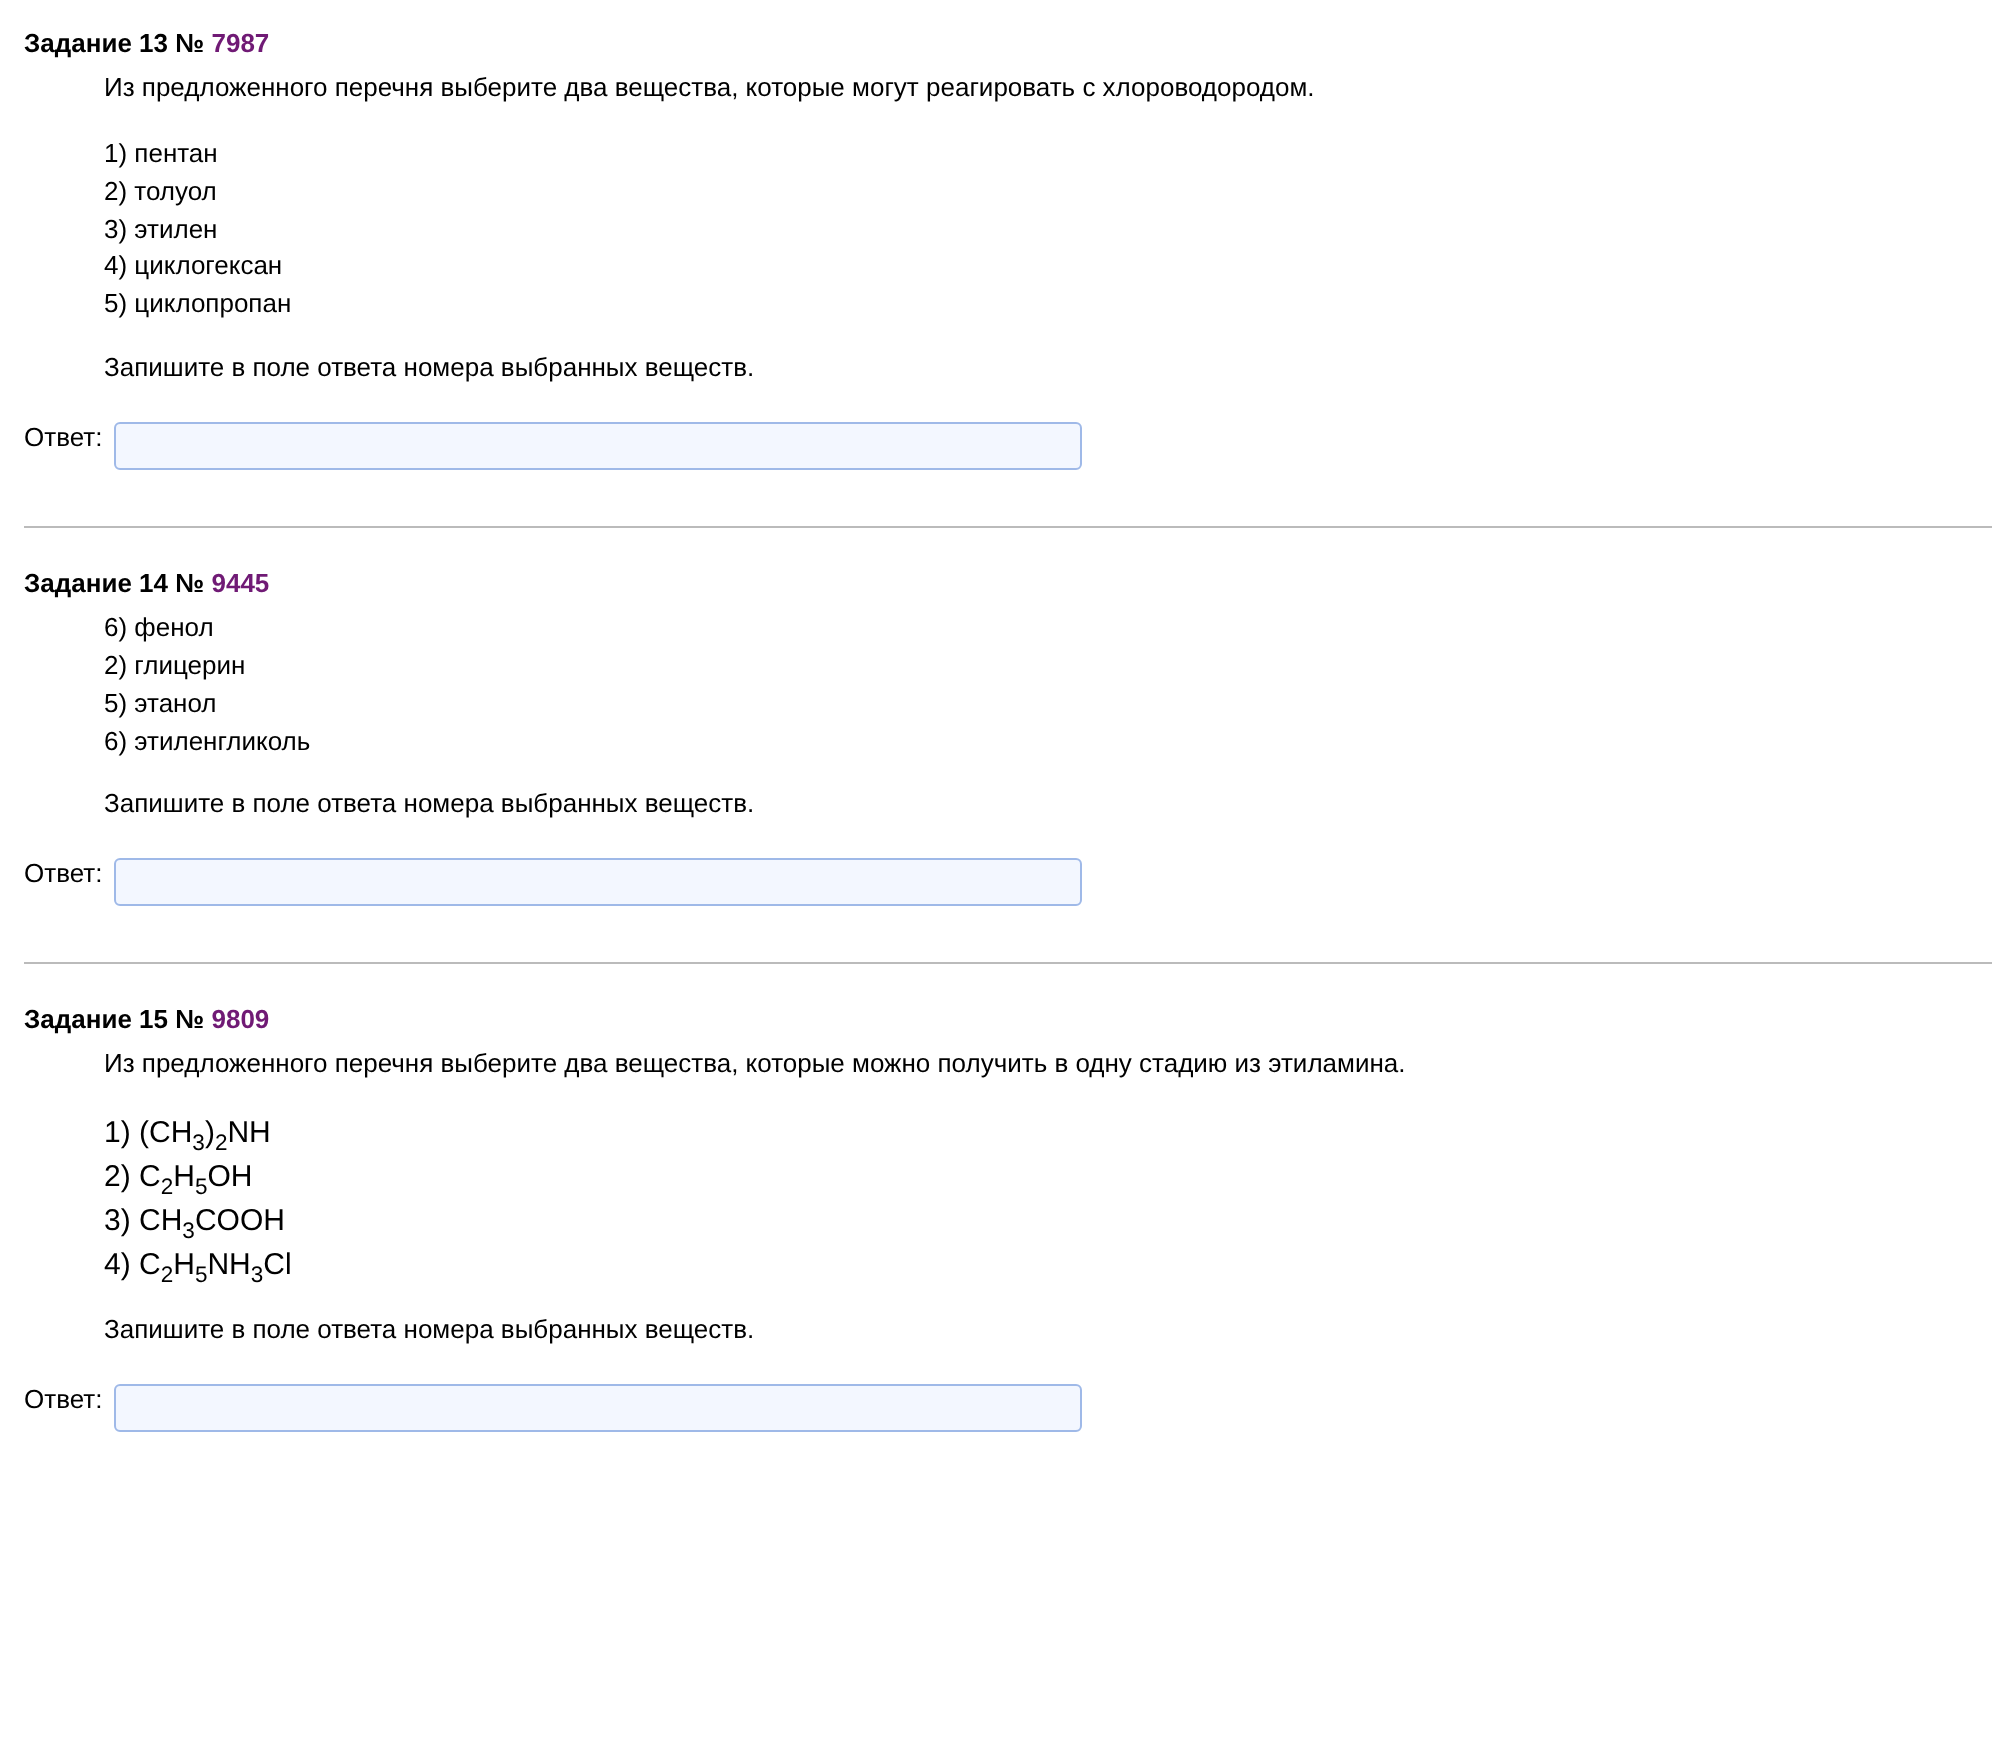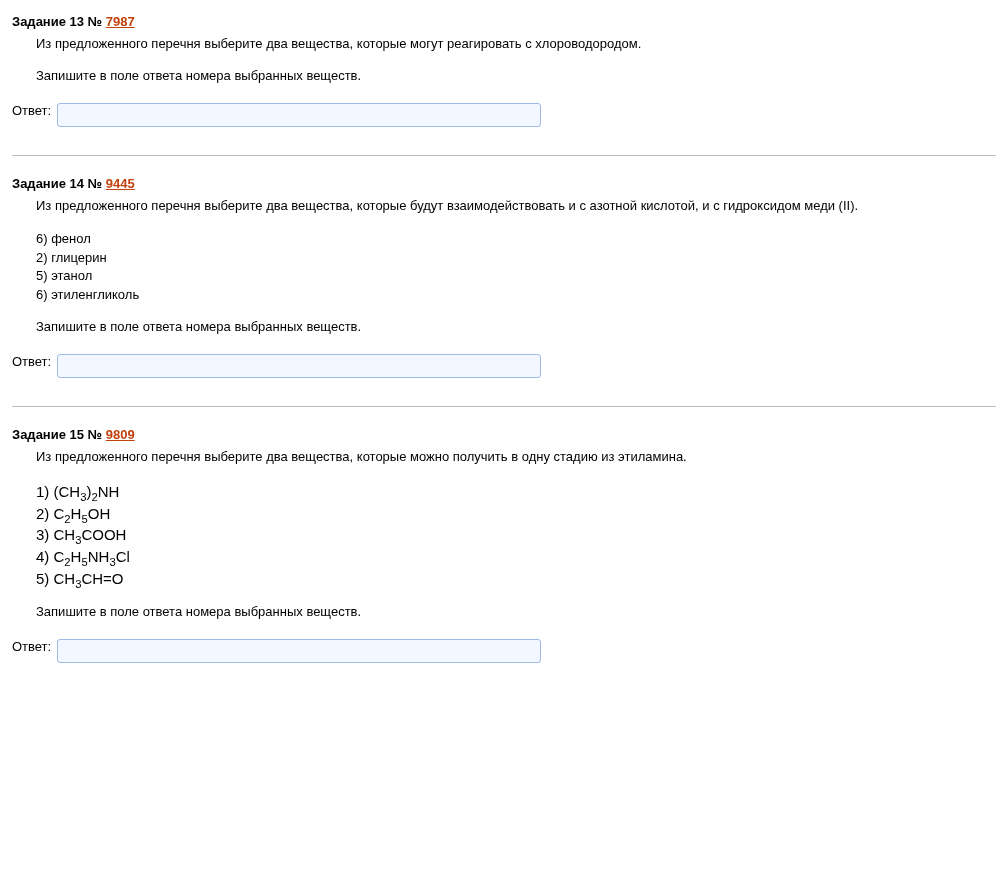--- a/index.html
+++ b/index.html
@@ -17,27 +17,26 @@
     }
     .task-header {
       font-weight: bold;
       margin-bottom: 6px;
     }
     .task-number-label {
       font-weight: bold;
       text-align: right;
     }
     .task-id-link {
-      color: #c2410c;
-      text-decoration: underline;
+      color: #701a75;
       font-weight: bold;
       cursor: pointer;
     }
     .task-body {
-      margin-left: 24px;
+      margin-left: 40px;
     }
     .task-prompt {
       margin: 6px 0 14px 0;
       text-align: justify;
       line-height: 1.45;
     }
     .options {
       margin: 0 0 14px 0;
       line-height: 1.45;
     }
@@ -84,37 +83,43 @@
 </head>
 <body>
 
 <div class="task">
   <div class="task-header">
     <span class="task-number-label">Задание 13 №</span>
     <a class="task-id-link">7987</a>
   </div>
   <div class="task-body">
     <div class="task-prompt">Из предложенного перечня выберите два вещества, которые могут реагировать с хлороводородом.</div>
+    <div class="options">
+      <div class="option-line">1) пентан</div>
+      <div class="option-line">2) толуол</div>
+      <div class="option-line">3) этилен</div>
+      <div class="option-line">4) циклогексан</div>
+      <div class="option-line">5) циклопропан</div>
+    </div>
     <div class="instruction">Запишите в поле ответа номера выбранных веществ.</div>
   </div>
   <div class="answer-row">
     <span class="answer-label">Ответ:</span>
     <input class="answer-input" type="text" value="" style="">
   </div>
 </div>
 
 <hr class="sep">
 
 <div class="task">
   <div class="task-header">
     <span class="task-number-label">Задание 14 №</span>
     <a class="task-id-link">9445</a>
   </div>
   <div class="task-body">
-    <div class="task-prompt">Из предложенного перечня выберите два вещества, которые будут взаимодействовать и с азотной кислотой, и с гидроксидом меди (II).</div>
     <div class="options">
       <div class="option-line">6) фенол</div>
       <div class="option-line">2) глицерин</div>
       <div class="option-line">5) этанол</div>
       <div class="option-line">6) этиленгликоль</div>
     </div>
     <div class="instruction">Запишите в поле ответа номера выбранных веществ.</div>
   </div>
   <div class="answer-row">
     <span class="answer-label">Ответ:</span>
@@ -129,21 +134,20 @@
     <span class="task-number-label">Задание 15 №</span>
     <a class="task-id-link">9809</a>
   </div>
   <div class="task-body">
     <div class="task-prompt">Из предложенного перечня выберите два вещества, которые можно получить в одну стадию из этиламина.</div>
     <div class="options chem">
       <div class="option-line">1) (CH<sub>3</sub>)<sub>2</sub>NH</div>
       <div class="option-line">2) C<sub>2</sub>H<sub>5</sub>OH</div>
       <div class="option-line">3) CH<sub>3</sub>COOH</div>
       <div class="option-line">4) C<sub>2</sub>H<sub>5</sub>NH<sub>3</sub>Cl</div>
-      <div class="option-line">5) CH<sub>3</sub>CH=O</div>
     </div>
     <div class="instruction">Запишите в поле ответа номера выбранных веществ.</div>
   </div>
   <div class="answer-row">
     <span class="answer-label">Ответ:</span>
     <input class="answer-input" type="text" value="" style="">
   </div>
 </div>
 
 </body></html>

